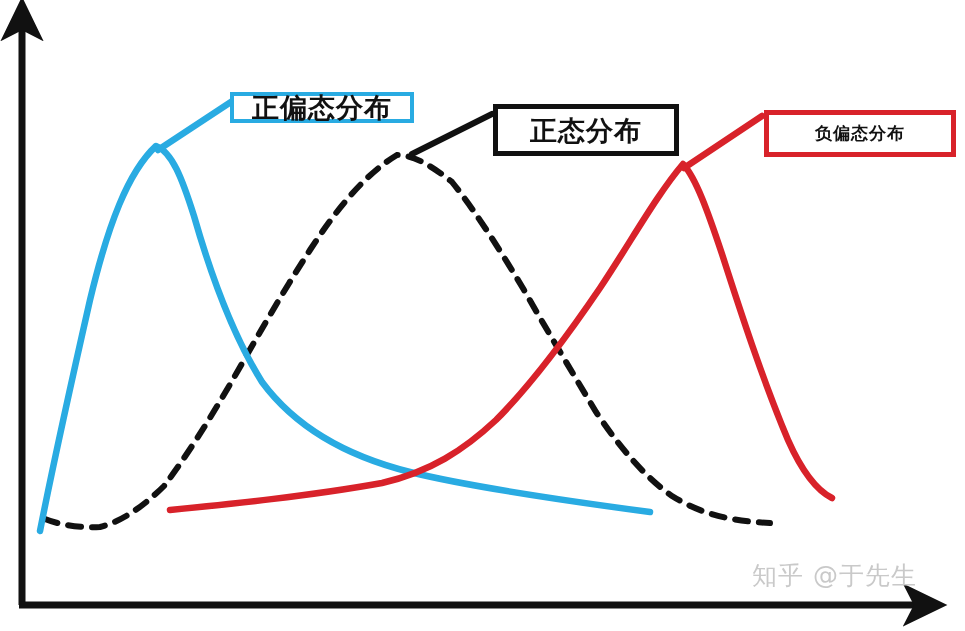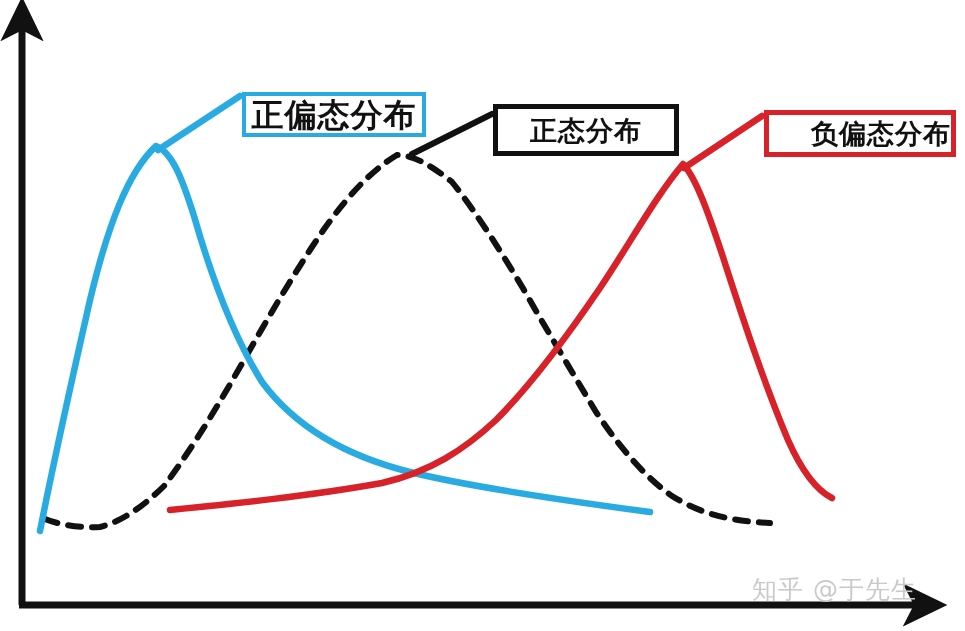--- a/index.html
+++ b/index.html
@@ -34,48 +34,47 @@
     font-weight: bold;
     letter-spacing: 1px;
     color: #111111;
     white-space: nowrap;
   }
   .label-text {
     display: block;
     line-height: 1;
   }
   #label-positive-skew {
-    left: 242px;
+    left: 230px;
     top: 92px;
     width: 184px;
-    height: 45px;
+    height: 31px;
     border: 4px solid #29abe2;
-    font-size: 32px;
+    font-size: 27px;
   }
   #label-normal {
     left: 493px;
     top: 104px;
     width: 186px;
     height: 52px;
     border: 5px solid #111111;
     font-size: 27px;
   }
   #label-negative-skew {
     left: 764px;
     top: 110px;
     width: 192px;
     height: 47px;
     border: 5px solid #d8222a;
-    font-size: 27px;
-    justify-content: flex-end;
+    font-size: 17px;
   }
   #watermark {
     position: absolute;
     left: 752px;
-    top: 573px;
+    top: 559px;
     font-size: 25px;
     color: #c9c9c9;
     font-weight: normal;
     letter-spacing: 1px;
     white-space: nowrap;
     user-select: none;
   }
 </style>
 </head>
 <body>

